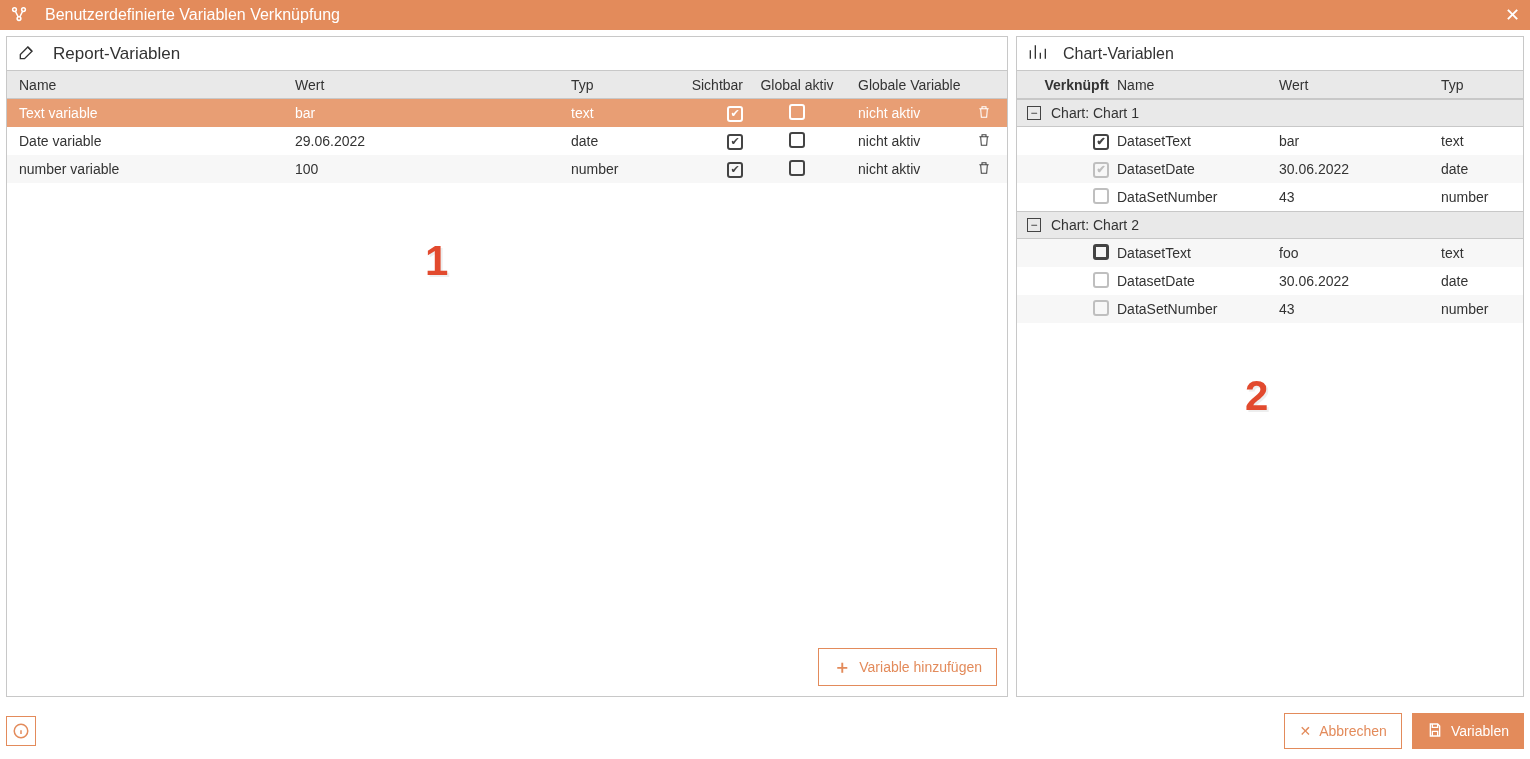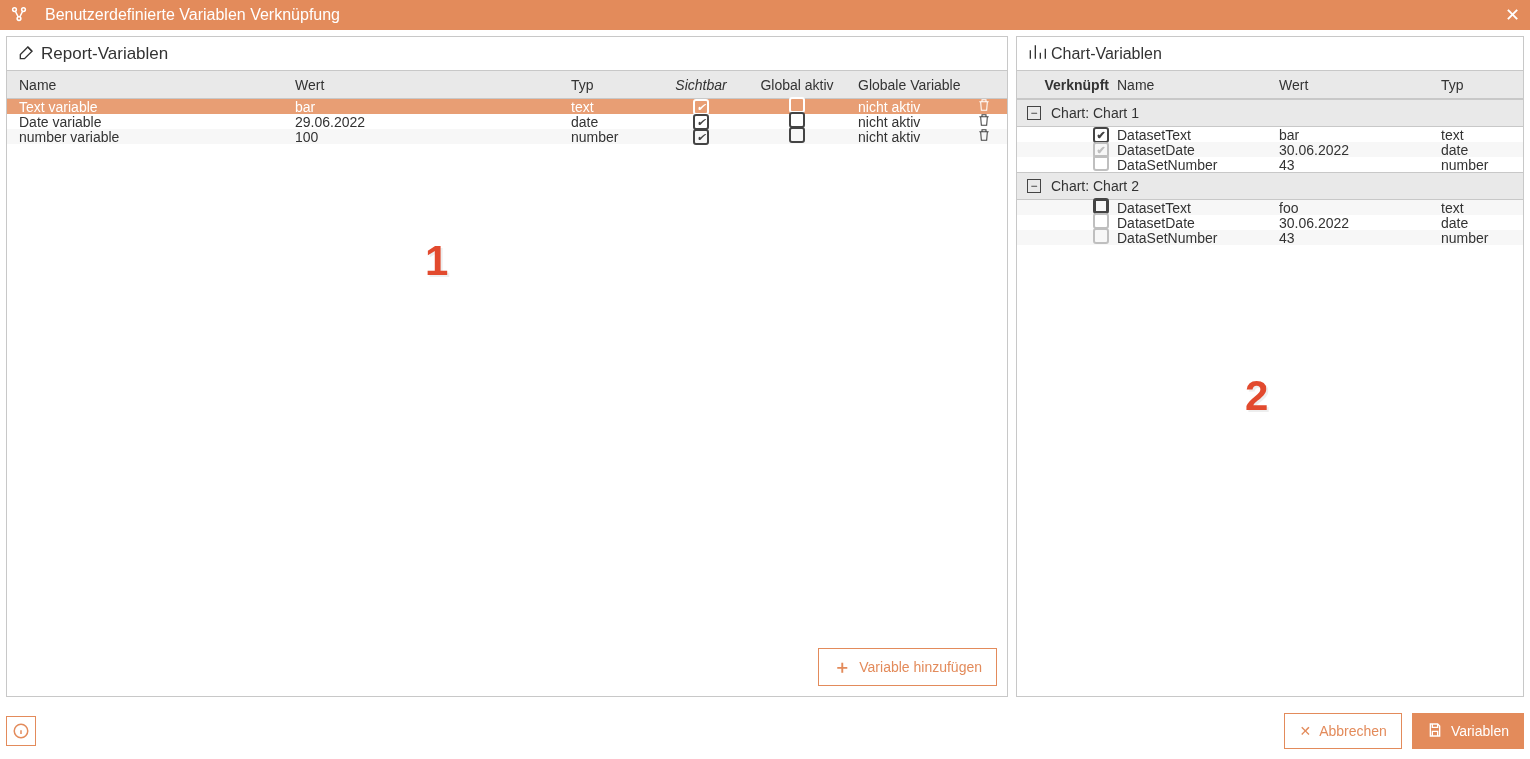--- a/index.html
+++ b/index.html
@@ -14,32 +14,32 @@
   *{box-sizing:border-box;font-family:"Segoe UI",Arial,Helvetica,sans-serif;font-size:14px;color:var(--text);}
   body{margin:0;background:#fff;width:1530px;height:759px;display:flex;flex-direction:column;}
   .title-bar{background:var(--orange);color:#fff;height:30px;display:flex;align-items:center;padding:0 10px;gap:17px;}
   .title-bar *{color:#fff;}
   .title-bar .spacer{flex:1;}
   .close-x{font-size:18px;cursor:pointer;}
   .workspace{flex:1;display:flex;gap:8px;padding:6px;min-height:0;}
   .panel{border:1px solid var(--grey-border);display:flex;flex-direction:column;position:relative;}
   .panel.left{flex:1;}
   .panel.right{width:508px;}
-  .panel-title{display:flex;align-items:center;gap:4px;height:34px;padding:0 10px;border-bottom:1px solid var(--grey-border);font-size:17px;}
+  .panel-title{display:flex;align-items:center;gap:16px;height:34px;padding:0 10px;border-bottom:1px solid var(--grey-border);font-size:17px;}
   .panel-title svg{width:20px;height:20px;}
   .grid-head{display:flex;background:var(--grey-head);border-bottom:1px solid var(--grey-border);height:28px;align-items:center;padding:0 8px;}
   .grid-head > div, .grow > div{padding:0 4px;}
-  .grow{display:flex;align-items:center;height:15px;padding:0 8px;}
+  .grow{display:flex;align-items:center;height:28px;padding:0 8px;}
   .grow.sel{background:var(--orange-sel);}
   .grow.sel *{color:#fff;}
   .grow.stripe{background:var(--stripe);}
   .c-name{width:276px;}
   .c-wert{width:276px;}
   .c-typ{width:88px;}
-  .c-vis{width:92px;text-align:center;font-style:italic;}
+  .c-vis{width:92px;text-align:right;}
   .c-ga{width:100px;text-align:center;}
   .c-gv{flex:1;margin-left:7px;}
   .c-del{width:30px;text-align:center;}
   .check-box{display:inline-flex;width:16px;height:16px;border:2px solid #444;border-radius:3px;justify-content:center;align-items:center;}
   .check-box.checked::after{content:"✔";font-size:11px;line-height:1;color:#444;}
   .grow.sel .check-box{border-color:#fff;}
   .grow.sel .check-box.checked::after{color:#fff;}
   .check-box.muted{border-color:#bfbfbf;}
   .check-box.muted.checked::after{color:#bfbfbf;}
   .check-box.bold{border-width:3px;}

